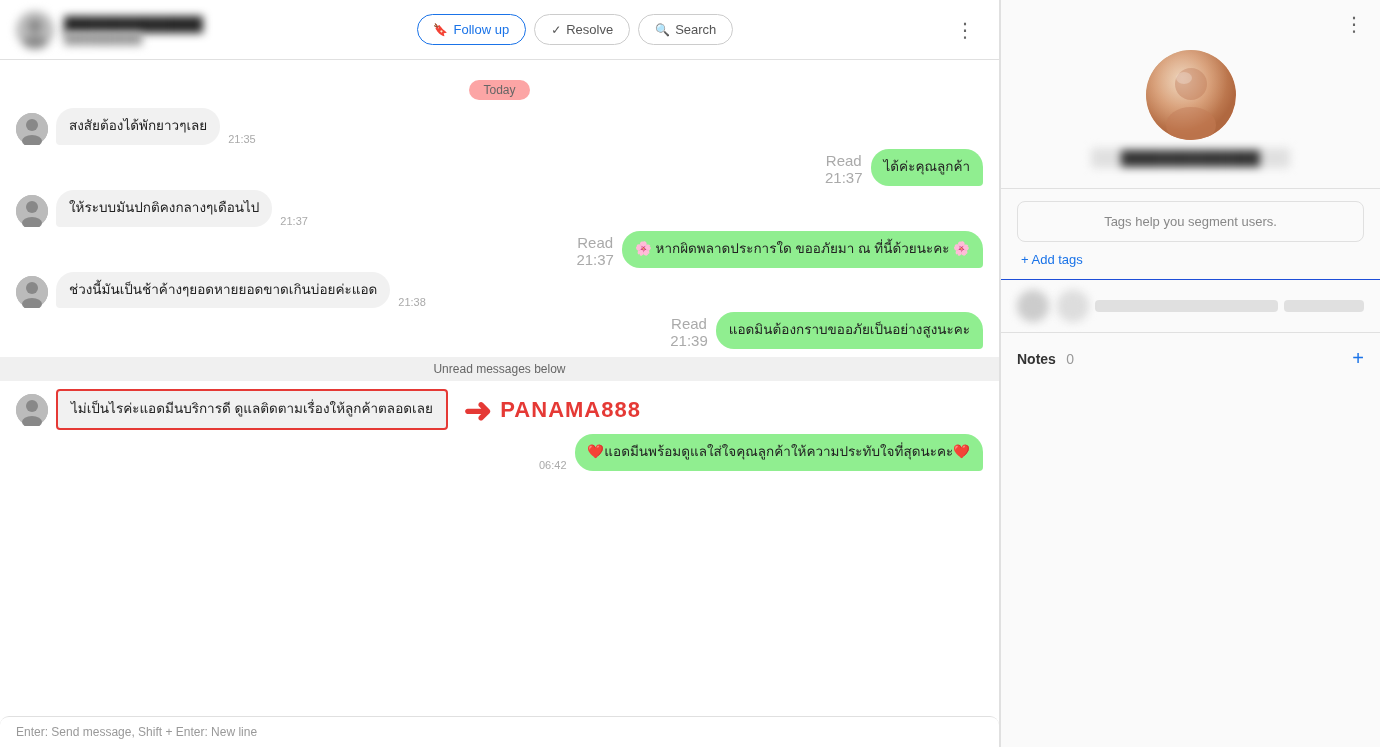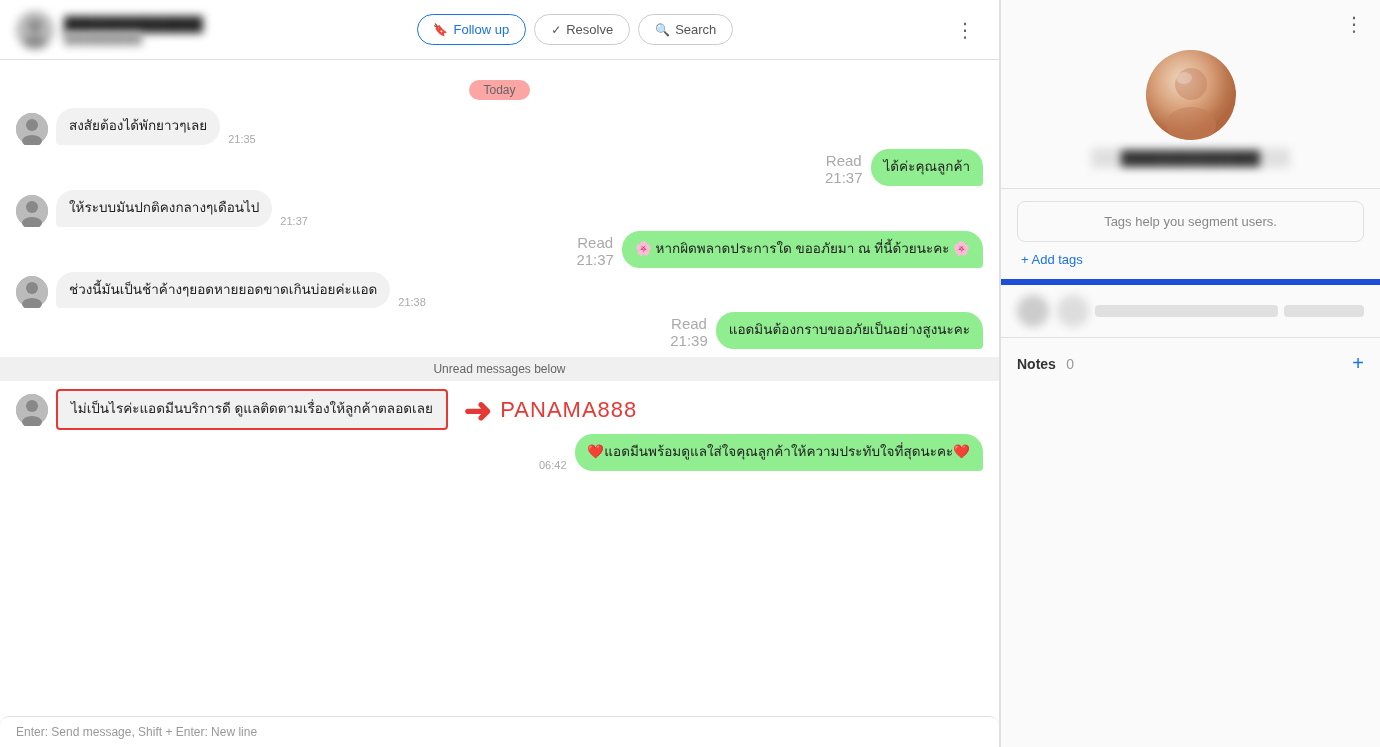--- a/index.html
+++ b/index.html
@@ -234,21 +234,21 @@
       font-weight: 600;
       color: #333;
       background: #e0e0e0;
       border-radius: 4px;
       padding: 2px 30px;
       margin-bottom: 4px;
     }
 
     .tags-section {
       padding: 12px 16px;
-      border-bottom: 6px solid #1d4ed8;
+      border-bottom: 1px solid #1d4ed8;
     }
     .tags-help {
       border: 1px solid #e0e0e0;
       border-radius: 8px;
       padding: 12px 16px;
       color: #888;
       font-size: 13px;
       text-align: center;
       margin-bottom: 10px;
     }
@@ -432,21 +432,21 @@
             <circle cx="16" cy="12" r="6" fill="#888"></circle>
             <ellipse cx="16" cy="28" rx="10" ry="6" fill="#888"></ellipse>
           </svg>
       </div>
       <div class="msg-bubble left-bubble msg-highlighted">
         <span>ไม่เป็นไรค่ะแอดมีนบริการดี ดูแลติดตามเรื่องให้ลูกค้าตลอดเลย</span>
       </div>
 
       <div style="display:flex;align-items:center;gap:8px;margin-left:8px;">
         <span style="color:#e53935;font-size:34px;font-weight:900;">➜</span>
-        <span style="font-size:22px;font-weight:400;color:#e53935;letter-spacing:1px;text-align:right;">PANAMA888</span>
+        <span style="font-size:22px;font-weight:700;color:#e53935;letter-spacing:1px;text-align:right;">PANAMA888</span>
       </div>
     </div>
 
     <div class="msg-row right" style="margin-top:4px;">
       <div class="msg-time">06:42</div>
       <div class="msg-bubble right-bubble">
         <span>❤️แอดมีนพร้อมดูแลใส่ใจคุณลูกค้าให้ความประทับใจที่สุดนะคะ❤️</span>
       </div>
     </div>
 

